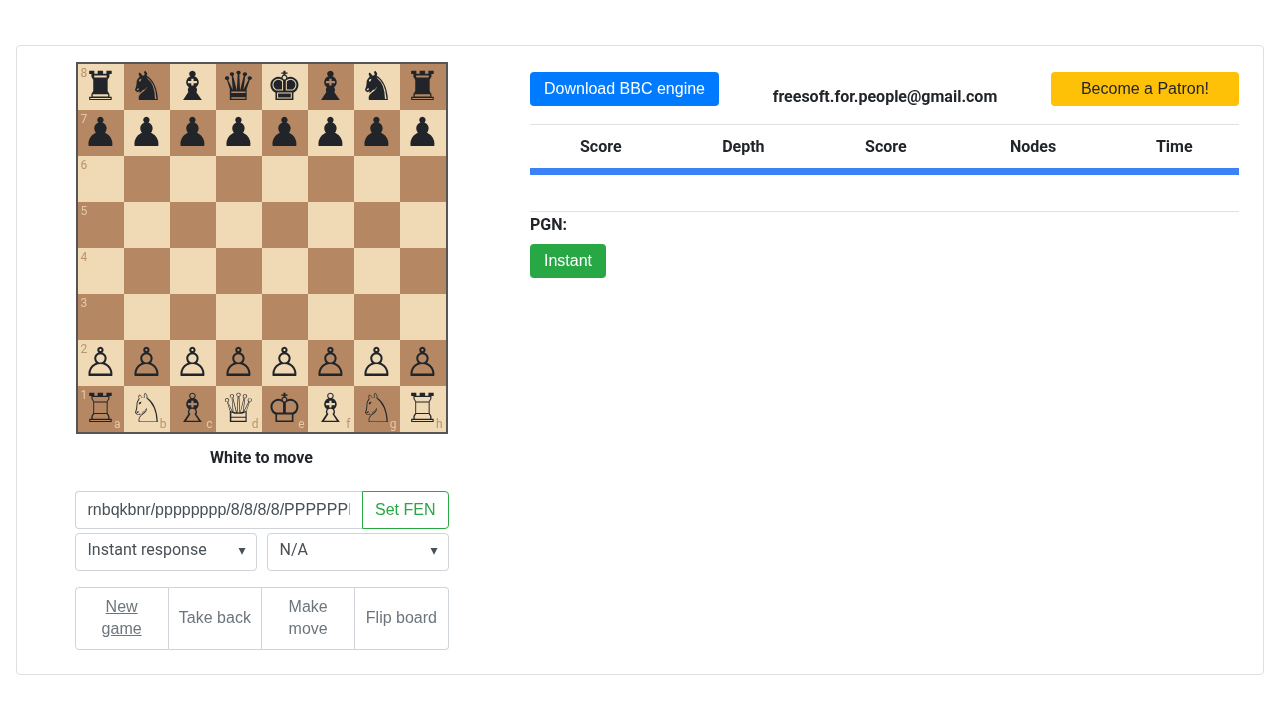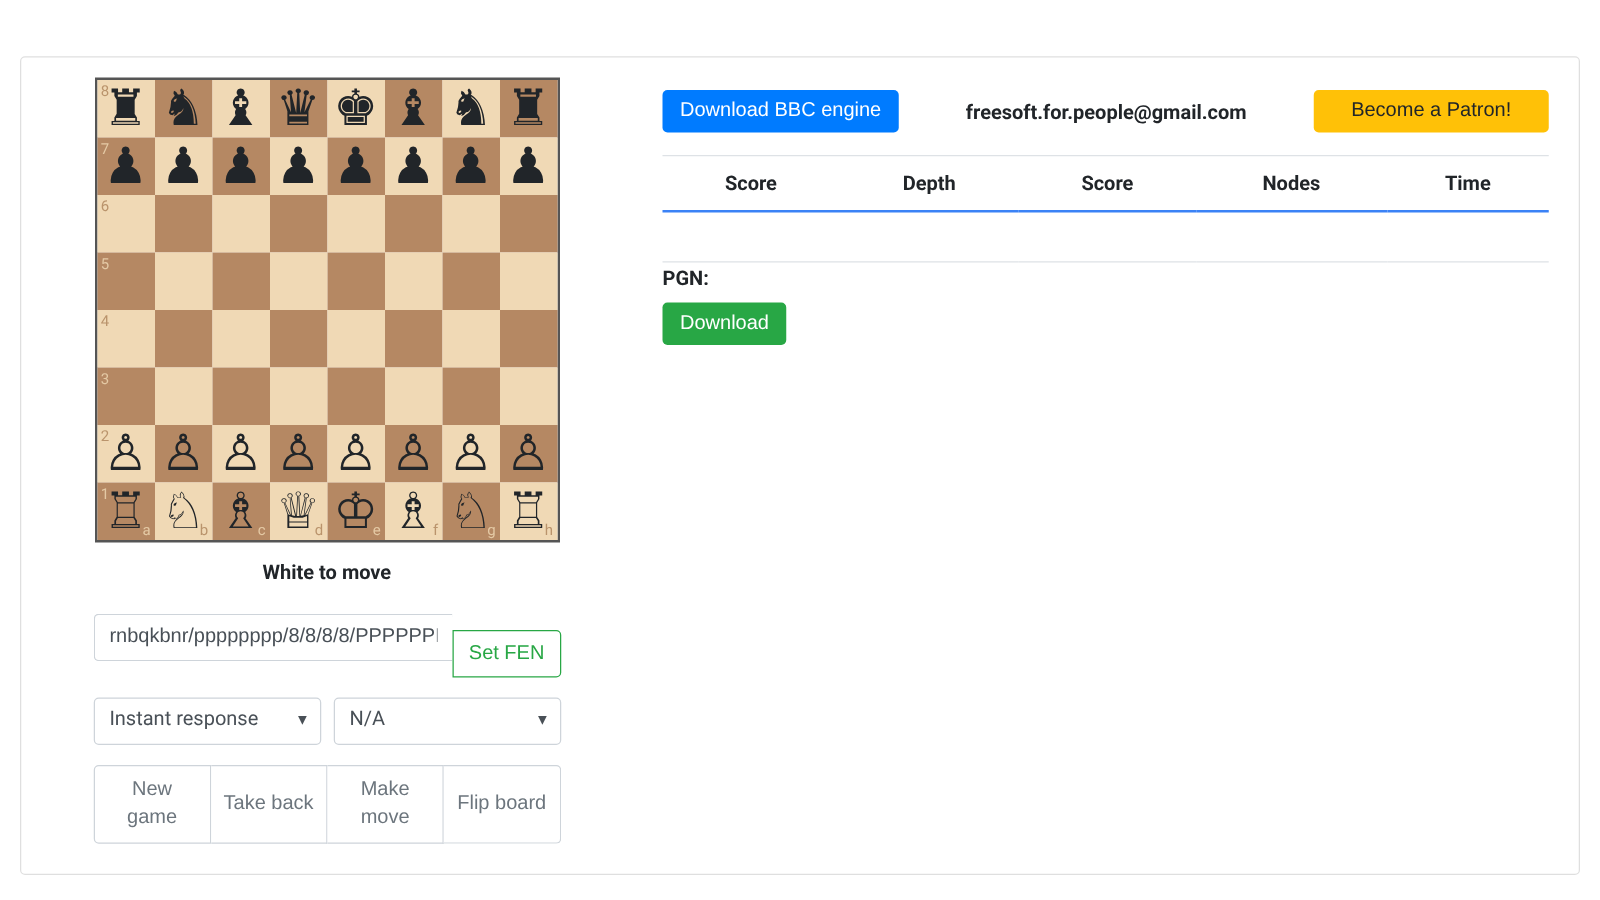--- a/index.html
+++ b/index.html
@@ -58,61 +58,61 @@
   .fen-row { display:flex; width: 374px; }
   .fen-input {
     flex:1; height: 38px; padding: 6px 12px;
     border: 1px solid #ced4da; border-right: none;
     border-radius: .25rem 0 0 .25rem; font-size: 16px;
     color:#495057;
   }
   .btn-outline-success {
     height: 38px; padding: 6px 12px;
     border: 1px solid #28a745; color:#28a745; background:#fff;
-    border-radius: 0 .25rem .25rem 0; font-size:16px; cursor:pointer;margin-top:13px;
-  }
-
-  .selects-row { display:flex; width:374px; gap:10px; margin-top:16px; }
+    border-radius: 0 .25rem .25rem 0; font-size:16px; cursor:pointer;
+  }
+
+  .selects-row { display:flex; width:374px; gap:10px; margin-top:4px; }
   .select {
     flex:1; height:38px; border:1px solid #ced4da; border-radius:.25rem;
     padding:6px 28px 6px 12px; font-size:16px; color:#495057;
     background:#fff; position:relative;
   }
   .select::after {
     content:"▾"; position:absolute; right:10px; top:8px; color:#495057; font-size:14px;
   }
 
   .btn-group { display:flex; width:374px; margin-top:16px; }
   .btn-group button {
     flex:1; border:1px solid #ced4da; background:#fff; color:#6c757d;
     padding:8px 10px; font-size:16px; cursor:pointer; line-height:1.4;
   }
   .btn-group button + button { border-left:none; }
-  .btn-group button:first-child { border-radius:.25rem 0 0 .25rem; }
+  .btn-group button:first-child { border-radius:.25rem 0 0 .25rem;text-decoration:underline; }
   .btn-group button:last-child  { border-radius:0 .25rem .25rem 0; }
 
   
   .top-row {
-    display:flex; align-items:center; justify-content:space-between;
+    display:flex; align-items:flex-end; justify-content:space-between;
     padding: 6px 0 18px; border-bottom:1px solid #dee2e6;
   }
   .btn-primary {
     background:#007bff; border:none; color:#fff; padding:8px 14px;
     border-radius:.25rem; font-size:16px; cursor:pointer;
   }
   .btn-warning {
     background:#ffc107; border:none; color:#212529; padding:8px 30px;
     border-radius:.25rem; font-size:16px; cursor:pointer;
   }
   .email { font-weight:700; }
 
   table.stats { width:100%; border-collapse:collapse; margin-top:0; }
   table.stats th {
     text-align:center; font-weight:700; padding:12px 8px;
-    border-bottom:2px solid #3b82f6;
+    border-bottom:7px solid #3b82f6;
   }
   table.stats td {
     text-align:center; padding:18px 8px;
     border-bottom:1px solid #dee2e6; height:40px;
   }
 
   .pgn-label { font-weight:700; margin-top:3px; }
   .btn-success {
     background:#28a745; border:none; color:#fff; padding:8px 14px;
     border-radius:.25rem; font-size:16px; cursor:pointer; margin-top:10px;
@@ -317,15 +317,15 @@
         <td></td>
         <td></td>
         <td></td>
         <td></td>
         <td></td>
       </tr>
         </tbody>
     </table>
 
     <div class="pgn-label">PGN:</div>
-    <button class="btn-success">Download</button>
+    <button class="btn-success">Instant</button>
   </div>
 </div>
 
 </body></html>

